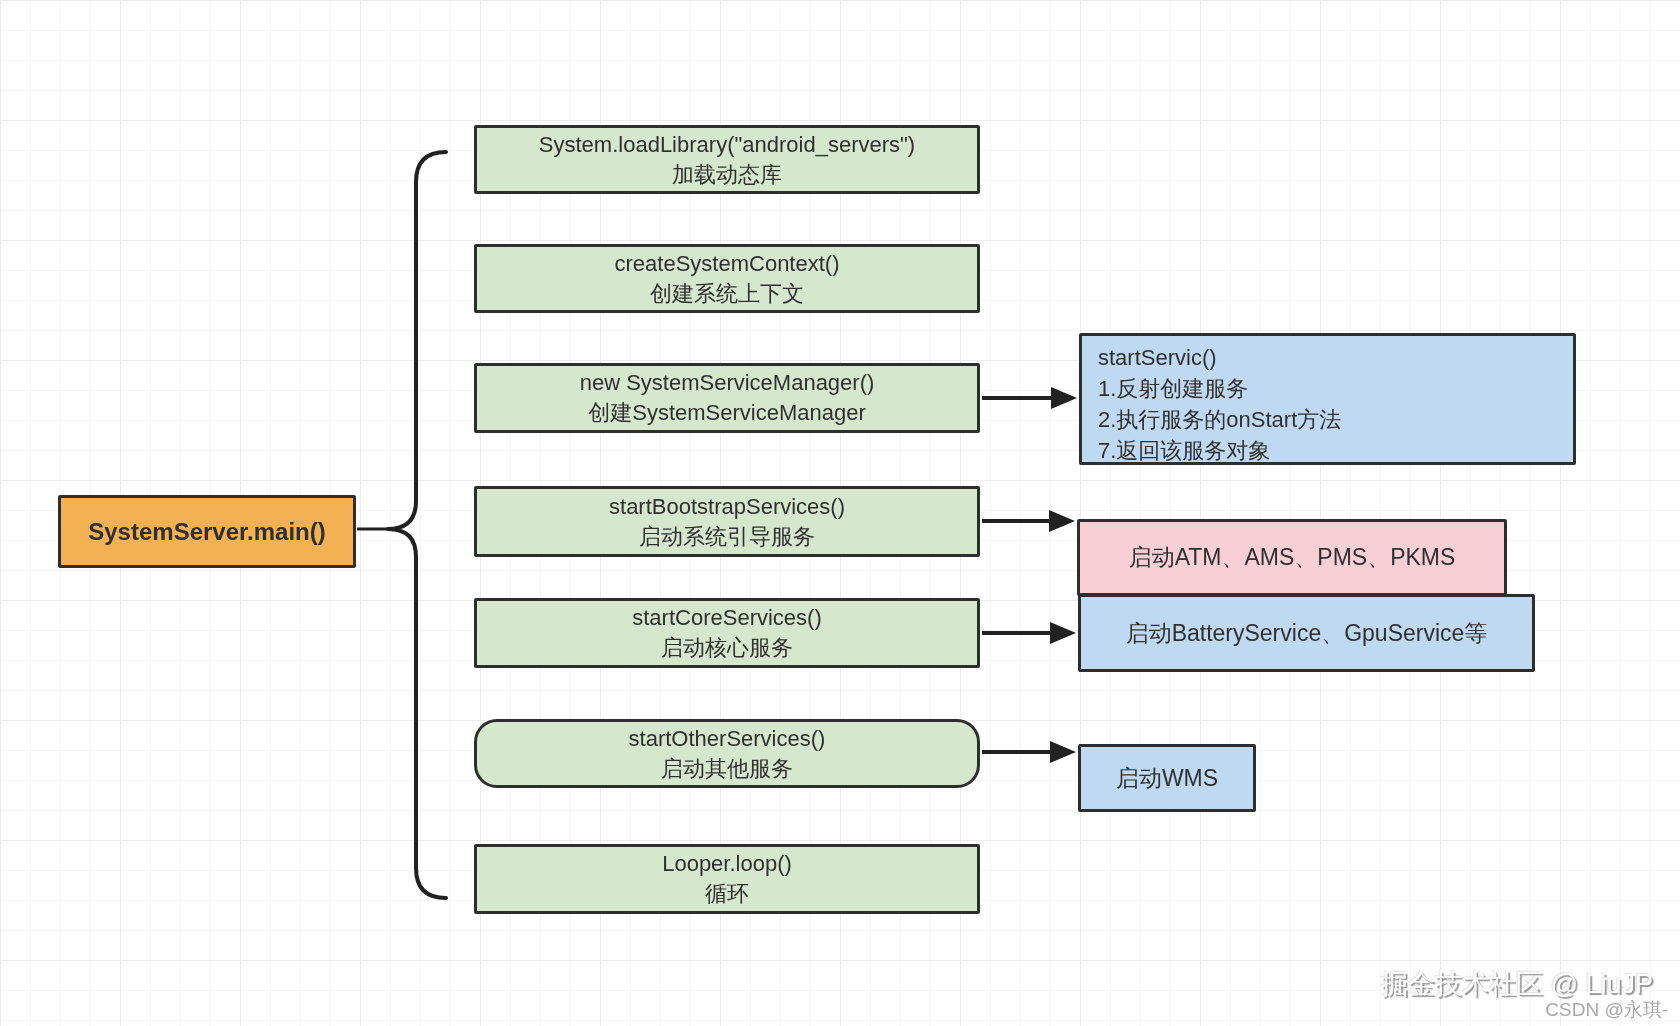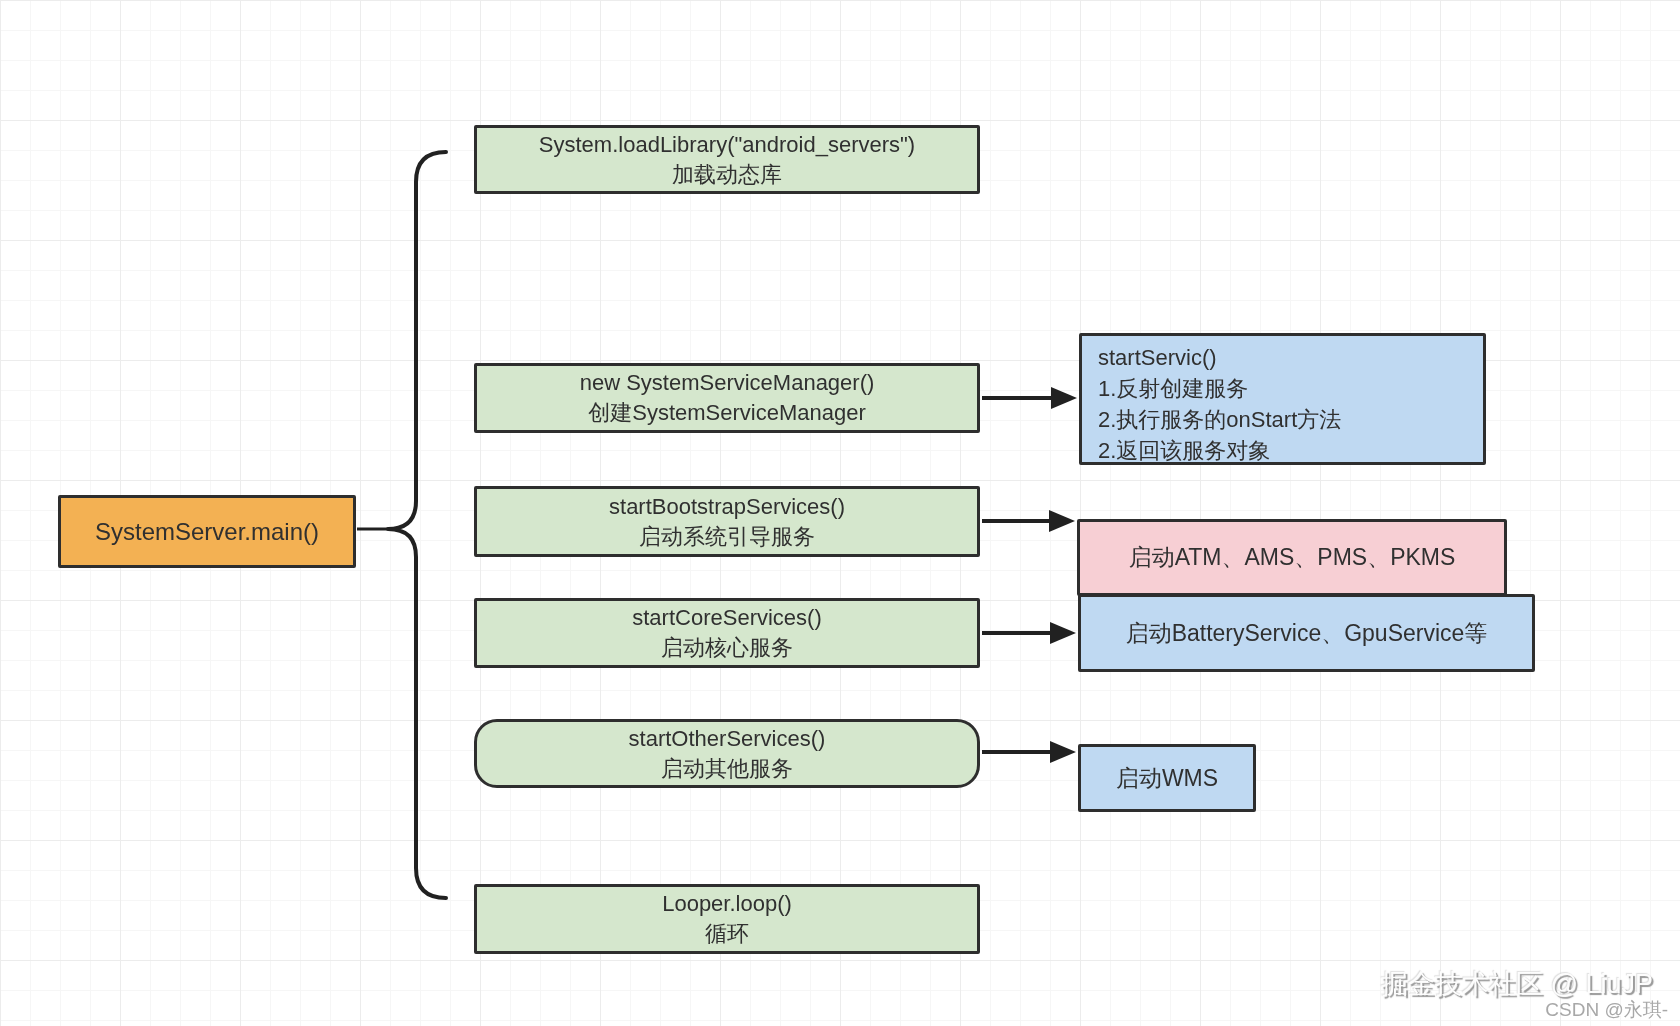--- a/index.html
+++ b/index.html
@@ -36,30 +36,31 @@
     left:474px;width:506px;
     background:var(--green,#d5e7cd);
     font-size:22px;line-height:30px;
   }
   .s1{top:125px;height:69px;}
   .s2{top:244px;height:69px;}
   .s3{top:363px;height:70px;}
   .s4{top:486px;height:71px;}
   .s5{top:598px;height:70px;}
   .s6{top:719px;height:69px;border-radius:23px;}
-  .s7{top:844px;height:70px;margin-top:40px;}
+  .s7{top:844px;height:70px;}
   .main-box{
     left:58px;top:495px;width:298px;height:73px;
     background:var(--orange,#f3b153);
     font-size:24px;
+    font-weight:bold;
   }
   .detail-blue{background:var(--blue,#bfd9f2);}
   .detail-pink{background:var(--pink,#f7cfd4);margin-top:37px;}
   .d1{
-    left:1079px;top:333px;width:407px;height:132px;
+    left:1079px;top:333px;width:497px;height:132px;
     align-items:flex-start;justify-content:flex-start;
     text-align:left;
     padding:6px 10px 0 16px;
     font-size:22px;line-height:31px;
   }
   .d2{left:1077px;top:482px;width:430px;height:77px;font-size:23px;}
   .d3{left:1078px;top:594px;width:457px;height:78px;font-size:23px;}
   .d4{left:1078px;top:744px;width:178px;height:68px;font-size:23px;}
   .overlay{
     position:absolute;left:0;top:0;
@@ -113,20 +114,24 @@
   </svg>
 
   <div class="node main-box">
     <span>SystemServer.main()</span>
   </div>
 
   <div class="node step s1">
     <div>System.loadLibrary("android_servers")</div>
     <div>加载动态库</div>
   </div>
+  <div class="node step s2">
+    <div>createSystemContext()</div>
+    <div>创建系统上下文</div>
+  </div>
   <div class="node step s3">
     <div>new SystemServiceManager()</div>
     <div>创建SystemServiceManager</div>
   </div>
   <div class="node step s4">
     <div>startBootstrapServices()</div>
     <div>启动系统引导服务</div>
   </div>
   <div class="node step s5">
     <div>startCoreServices()</div>
@@ -138,21 +143,21 @@
   </div>
   <div class="node step s7">
     <div>Looper.loop()</div>
     <div>循环</div>
   </div>
 
   <div class="node detail-blue d1">
     <div>startServic()</div>
     <div>1.反射创建服务</div>
     <div>2.执行服务的onStart方法</div>
-    <div>2.返回该服务对象</div>
+    <div>7.返回该服务对象</div>
   </div>
   <div class="node detail-pink d2">
     <div>启动ATM、AMS、PMS、PKMS</div>
   </div>
   <div class="node detail-blue d3">
     <div>启动BatteryService、GpuService等</div>
   </div>
   <div class="node detail-blue d4">
     <div>启动WMS</div>
   </div>

